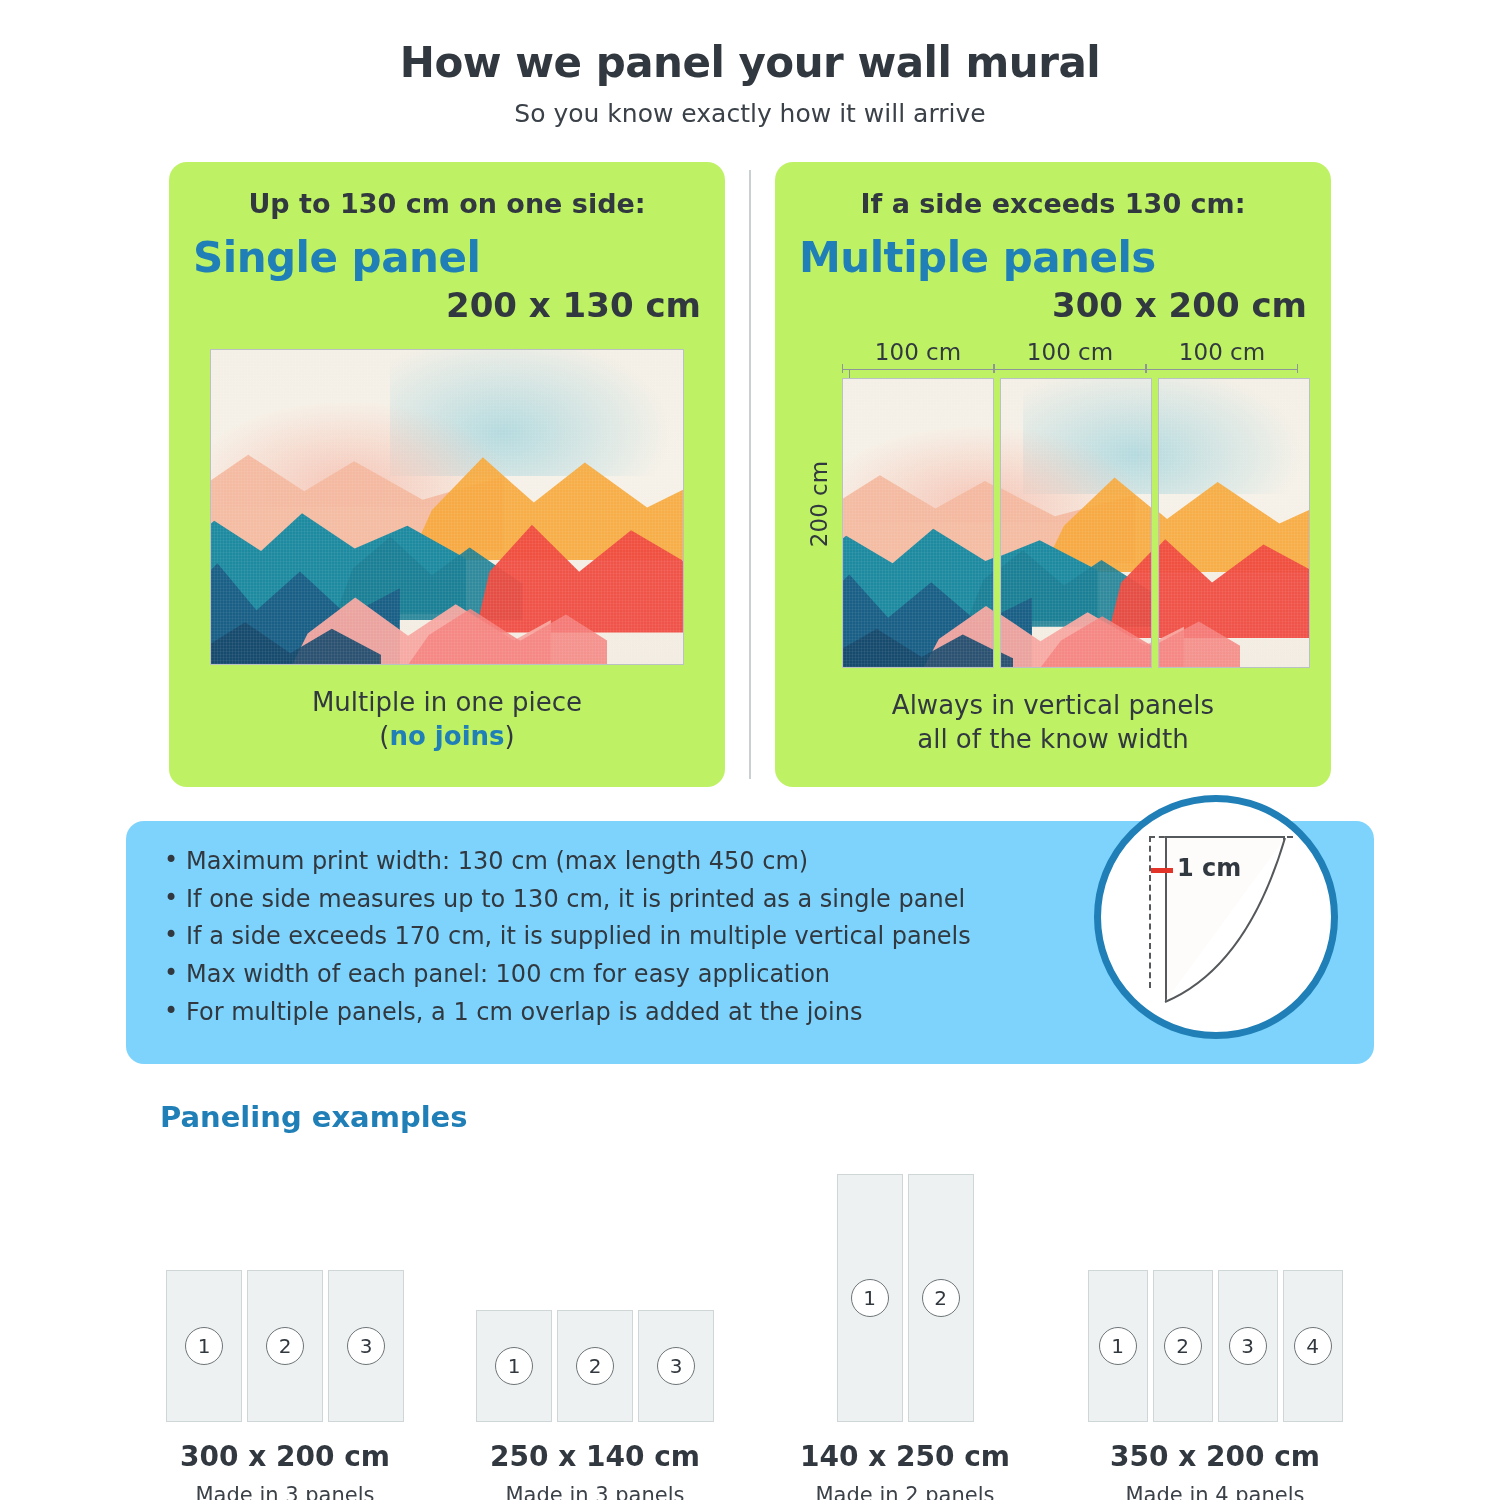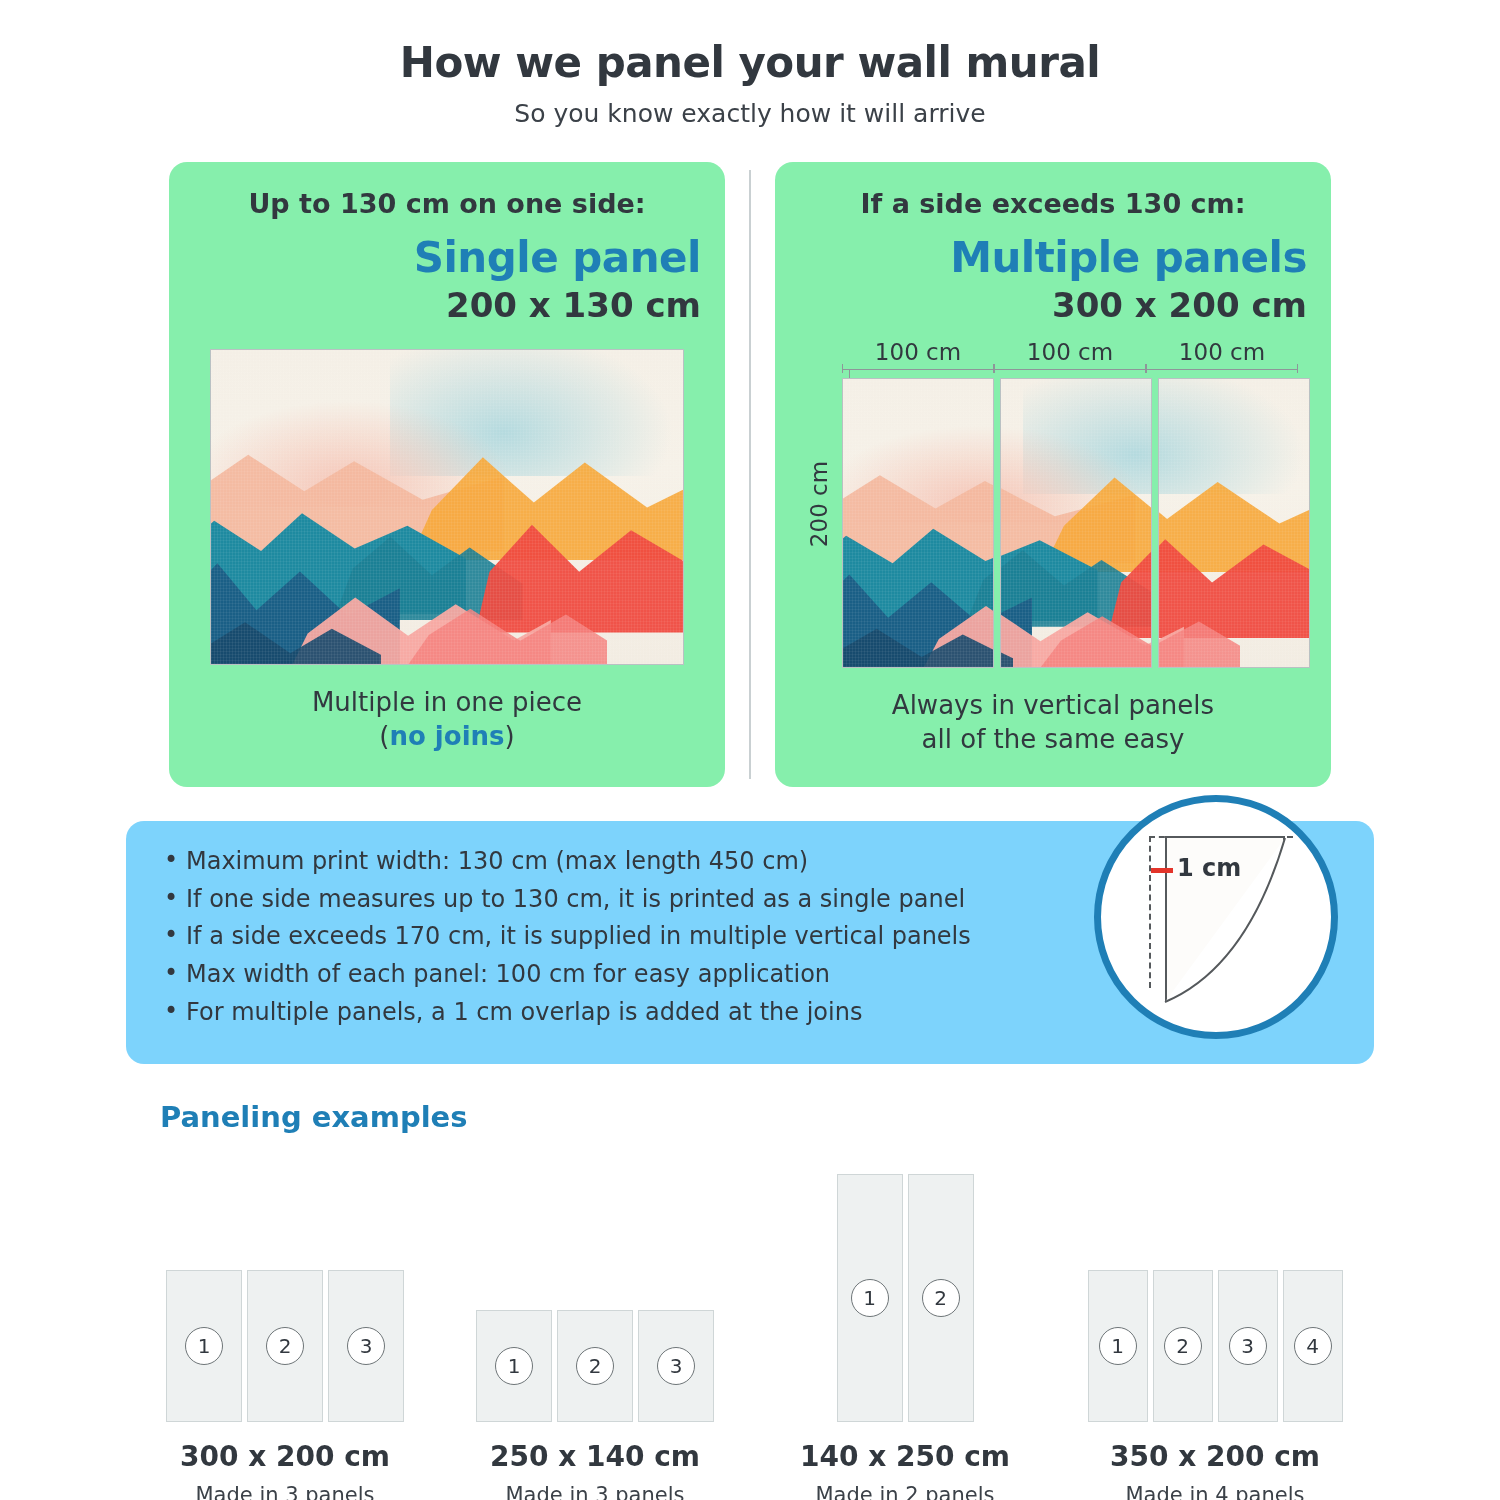--- a/index.html
+++ b/index.html
@@ -40,39 +40,39 @@
 
   
   .cards {
     display: flex;
     justify-content: center;
     align-items: stretch;
     margin-top: 34px;
     gap: 0px;
   }
   .card {
-    background: #86efac;
+    background: #bef264;
     border-radius: 18px;
     width: 556px;
     padding: 26px 24px 30px 24px;
     box-sizing: border-box;
   }
   .card-divider {
     width: 2px;
     background: #c9d0d2;
     margin: 8px 24px;
   }
   .card-cap {
     text-align: center;
     font-size: 27px;
     font-weight: bold;
     color: #32383f;
   }
   .card-head {
-    text-align: right;
+    text-align: left;
     font-size: 42px;
     font-weight: bold;
     color: #1f7fb6;
     margin-top: 14px;
     letter-spacing: -0.5px;
   }
   .card-dims {
     text-align: right;
     font-size: 34px;
     font-weight: bold;
@@ -481,21 +481,21 @@
                   <div class="m-rose2"></div>
                   <div class="grain"></div>
               </div>
             </div>
           </div>
         </div>
       </div>
 
       <div class="card-foot">
         <div>Always in vertical panels</div>
-        <div>all of the same easy</div>
+        <div>all of the know width</div>
       </div>
     </div>
   </div>
 
   <div class="notes-band">
     <ul>
       <li>Maximum print width: 130 cm (max length 450 cm)</li>
       <li>If one side measures up to 130 cm, it is printed as a single panel</li>
       <li>If a side exceeds 170 cm, it is supplied in multiple vertical panels</li>
       <li>Max width of each panel: 100 cm for easy application</li>

